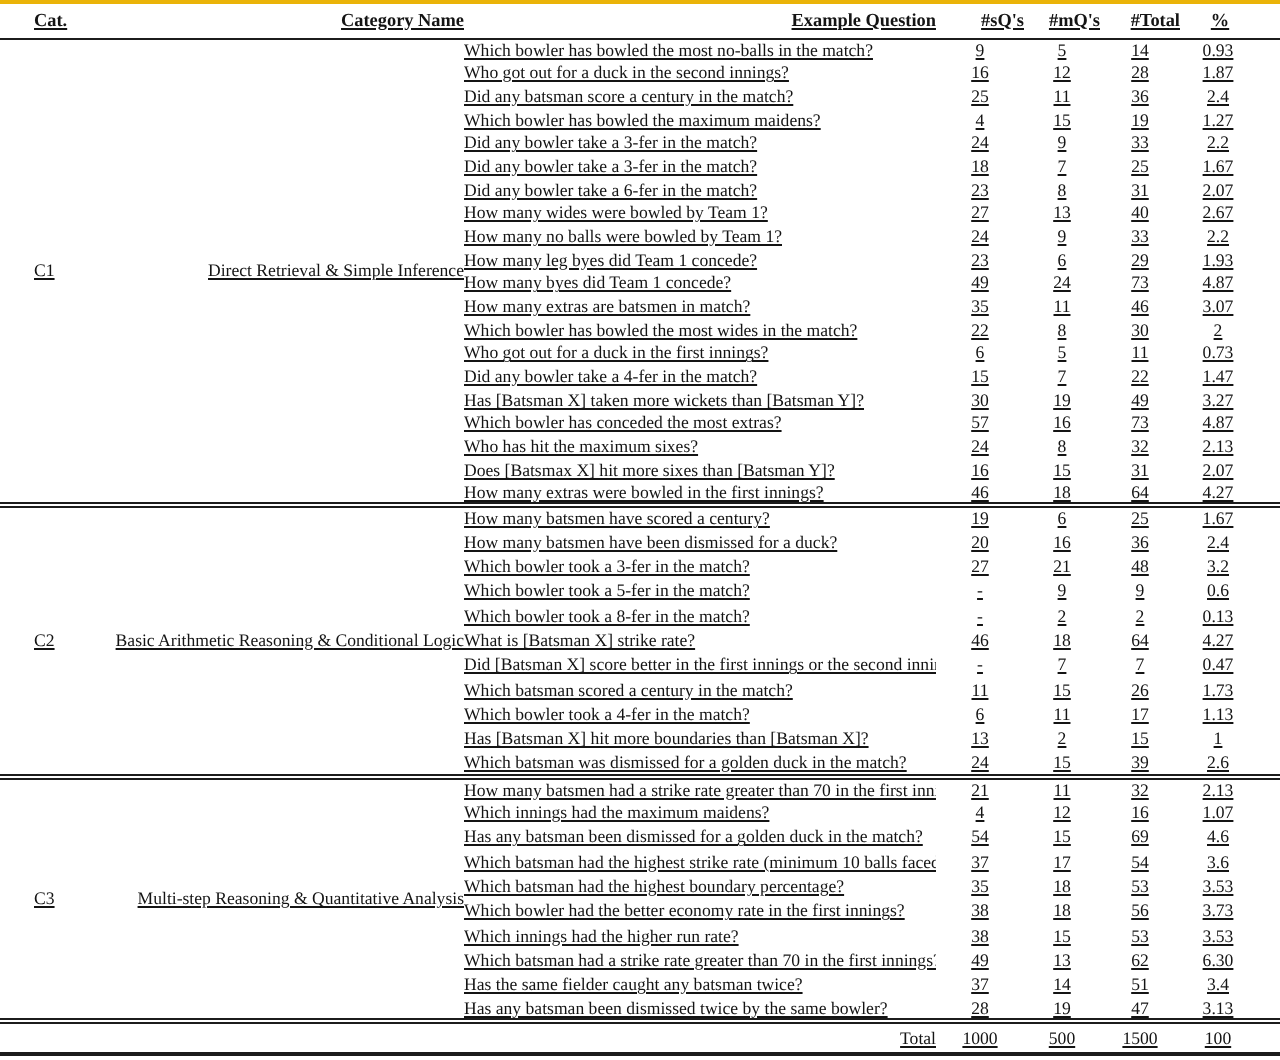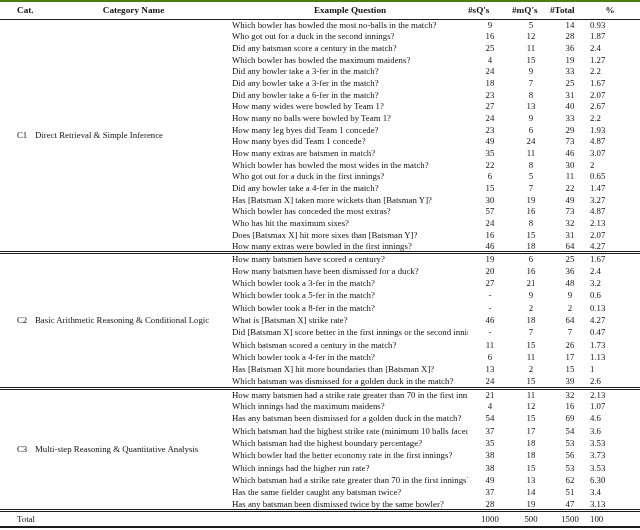--- a/index.html
+++ b/index.html
@@ -9,55 +9,56 @@
     background: #ffffff;
     overflow: hidden;
     font-family: "Liberation Serif", "DejaVu Serif", serif;
     color: #141414;
   }
   .paper-table-wrap { position: absolute; top: 0; left: 0; width: 640px; }
   table {
     width: 640px;
     table-layout: fixed;
     border-collapse: collapse;
-    border-top: 2px solid #4d7c0f;
+    border-top: 2px solid #eab308;
     border-bottom: 2px solid #1c1c1c;
+    text-decoration: underline;
   }
   th, td {
     padding: 0;
     font-size: 8.8px;
     line-height: 1;
     vertical-align: middle;
     white-space: nowrap;
     overflow: hidden;
     font-weight: normal;
   }
   thead tr { height: 18px; border-bottom: 1px solid #1c1c1c; }
   thead th { font-weight: bold; font-size: 9.2px; }
   .cat-col   { width: 35px; }
   .name-col  { width: 197px; }
   .q-col     { width: 236px; }
   .sq-col    { width: 44px; }
   .mq-col    { width: 38px; }
   .tot-col   { width: 40px; }
   .pct-col   { width: 50px; }
-  .left   { text-align: center; }
-  .center { text-align: left; }
+  .left   { text-align: right; }
+  .center { text-align: right; }
   .cat-cell  { padding-left: 17px; text-align: left; vertical-align: middle; }
-  .name-cell { text-align: left; vertical-align: middle; }
+  .name-cell { text-align: right; vertical-align: middle; }
   .q-cell    { text-align: left; }
   .num-cell  { text-align: center; }
-  .pct-cell  { text-align: left; padding-right: 12px; }
+  .pct-cell  { text-align: center; padding-right: 12px; }
   th.pct-h   { text-align: center; padding-right: 10px; }
   tr.s0 { height: 11.7px; }
   tr.s1 { height: 12.3px; }
   tr.s2 { height: 12.3px; }
   tr.sec-sep { border-top: 3px double #1c1c1c; }
   tr.total-row { border-top: 3px double #1c1c1c; height: 16px; }
-  .total-label { padding-left: 17px; text-align: left; }
+  .total-label { padding-left: 17px; text-align: right; }
 </style>
 </head>
 <body>
 
 <div class="paper-table-wrap">
   <table>
     <colgroup>
       <col class="cat-col">
         <col class="name-col">
         <col class="q-col">
@@ -169,21 +170,21 @@
           <td class="num-cell">22</td>
           <td class="num-cell">8</td>
           <td class="num-cell">30</td>
           <td class="pct-cell">2</td>
         </tr>
         <tr class="s0">
           <td class="q-cell">Who got out for a duck in the first innings?</td>
           <td class="num-cell">6</td>
           <td class="num-cell">5</td>
           <td class="num-cell">11</td>
-          <td class="pct-cell">0.65</td>
+          <td class="pct-cell">0.73</td>
         </tr>
         <tr class="s0">
           <td class="q-cell">Did any bowler take a 4-fer in the match?</td>
           <td class="num-cell">15</td>
           <td class="num-cell">7</td>
           <td class="num-cell">22</td>
           <td class="pct-cell">1.47</td>
         </tr>
         <tr class="s0">
           <td class="q-cell">Has [Batsman X] taken more wickets than [Batsman Y]?</td>

